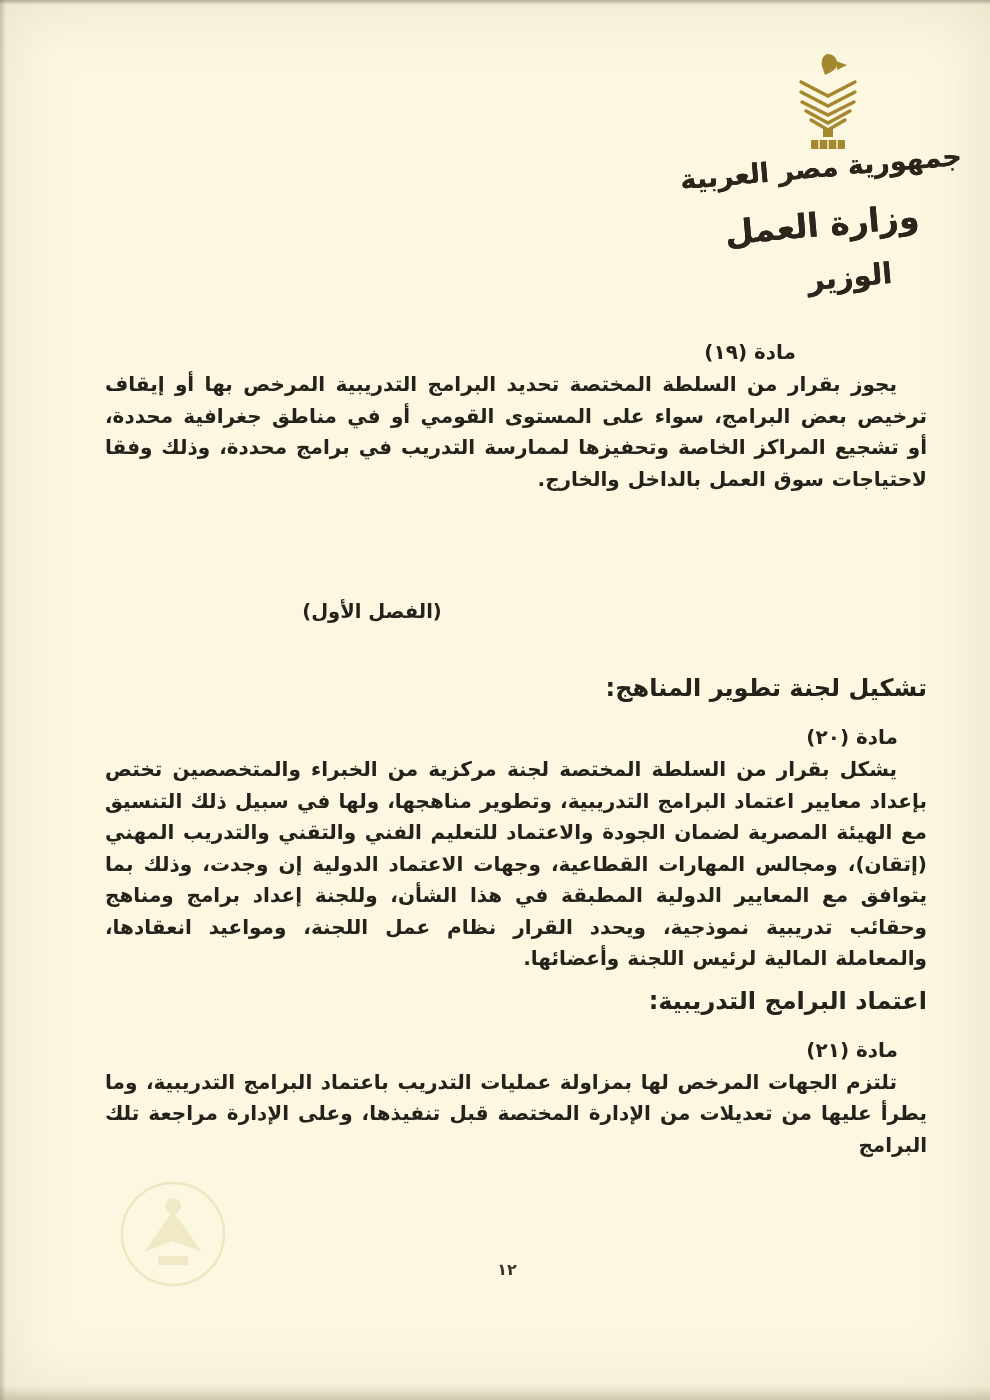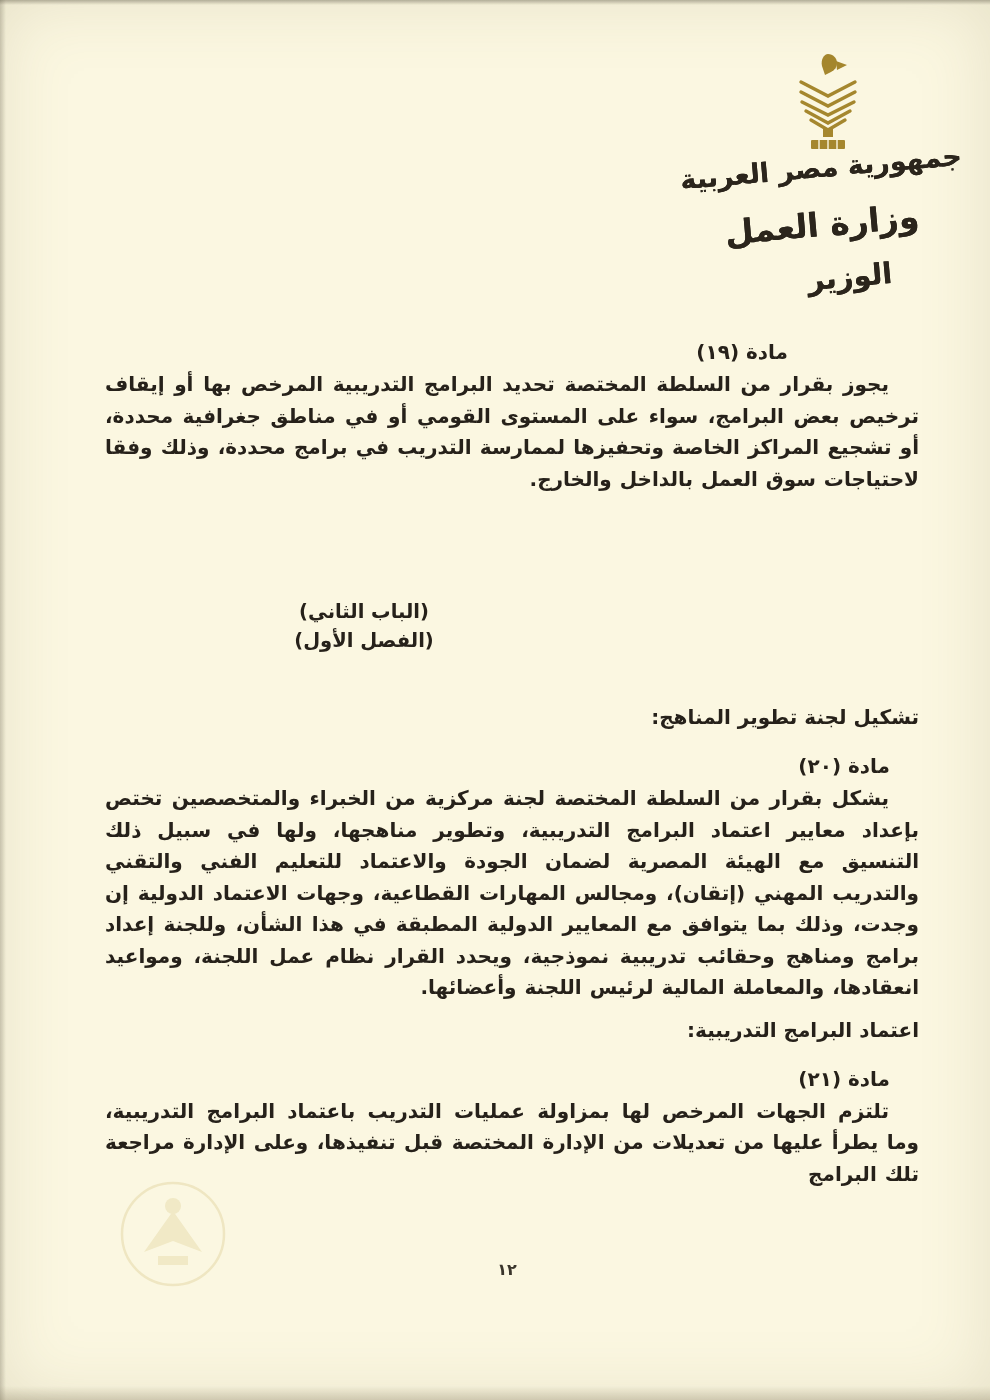--- a/index.html
+++ b/index.html
@@ -57,21 +57,21 @@
     text-shadow: 0 0 .4px #2b251c;
   }
   .cal1 { font-size: 27px; margin-bottom: 22px; }
   .cal2 { font-size: 33px; margin-bottom: 18px; }
   .cal3 { font-size: 29px; padding-left: 56px; }
 
   
   .content {
     position: absolute;
     top: 340px;
-    left: 0; right: 16px;
+    left: 0; right: 8px;
     z-index: 1;
   }
   .art-title {
     font-size: 20px;
     font-weight: bold;
     line-height: 24px;
   }
   .t19 { margin-right: 186px; }
   .t20, .t21 { margin-right: 84px; }
   .para {
@@ -88,21 +88,21 @@
     margin-right: 290px;
     width: 640px;
     text-align: center;
     font-size: 19.5px;
     font-weight: bold;
     line-height: 29px;
   }
   .sub-heading {
     margin-top: 50px;
     margin-right: 55px;
-    font-size: 20px;
+    font-size: 24px;
     font-weight: bold;
     line-height: 24px;
   }
   .sub-heading.second { margin-top: 14px; }
   .mt-title { margin-top: 25px; padding-left: 32px; }
 
   .pagenum {
     position: absolute;
     top: 1260px;
     left: 12px;
@@ -164,21 +164,20 @@
       <rect x="46" y="78" width="30" height="9"></rect>
     </g>
   </svg>
 
   <div class="content">
 
     <div class="art-title t19">مادة (١٩)</div>
     <p class="para">يجوز بقرار من السلطة المختصة تحديد البرامج التدريبية المرخص بها أو إيقاف ترخيص بعض البرامج، سواء على المستوى القومي أو في مناطق جغرافية محددة، أو تشجيع المراكز الخاصة وتحفيزها لممارسة التدريب في برامج محددة، وذلك وفقا لاحتياجات سوق العمل بالداخل والخارج.</p>
 
     <div class="headings">
-      <div>(الباب الثاني)</div>
       <div>(الفصل الأول)</div>
     </div>
 
     <div class="sub-heading">تشكيل لجنة تطوير المناهج:</div>
     <div class="art-title t20 mt-title">مادة (٢٠)</div>
     <p class="para">يشكل بقرار من السلطة المختصة لجنة مركزية من الخبراء والمتخصصين تختص بإعداد معايير اعتماد البرامج التدريبية، وتطوير مناهجها، ولها في سبيل ذلك التنسيق مع الهيئة المصرية لضمان الجودة والاعتماد للتعليم الفني والتقني والتدريب المهني (إتقان)، ومجالس المهارات القطاعية، وجهات الاعتماد الدولية إن وجدت، وذلك بما يتوافق مع المعايير الدولية المطبقة في هذا الشأن، وللجنة إعداد برامج ومناهج وحقائب تدريبية نموذجية، ويحدد القرار نظام عمل اللجنة، ومواعيد انعقادها، والمعاملة المالية لرئيس اللجنة وأعضائها.</p>
 
     <div class="sub-heading second">اعتماد البرامج التدريبية:</div>
     <div class="art-title t21 mt-title">مادة (٢١)</div>
     <p class="para">تلتزم الجهات المرخص لها بمزاولة عمليات التدريب باعتماد البرامج التدريبية، وما يطرأ عليها من تعديلات من الإدارة المختصة قبل تنفيذها، وعلى الإدارة مراجعة تلك البرامج</p>

